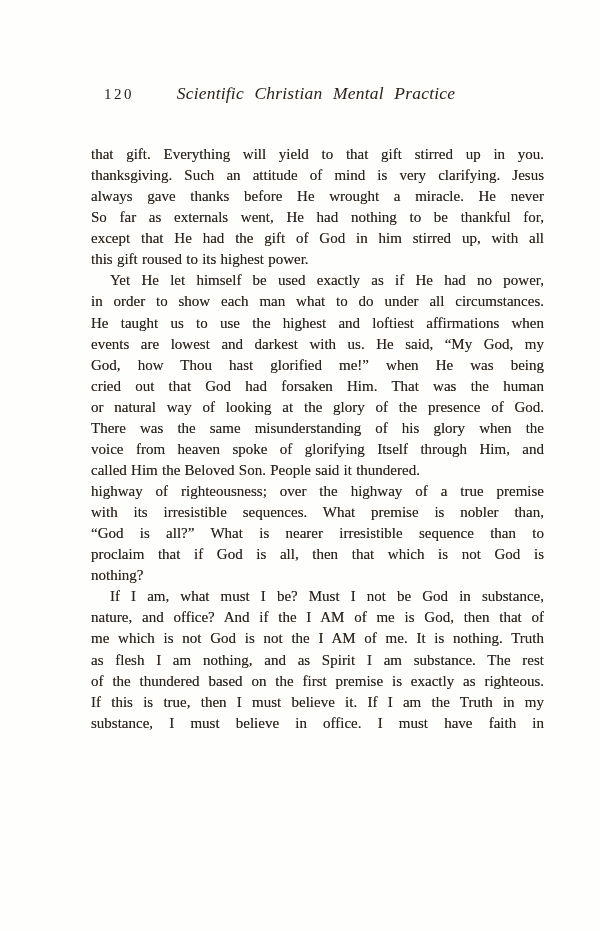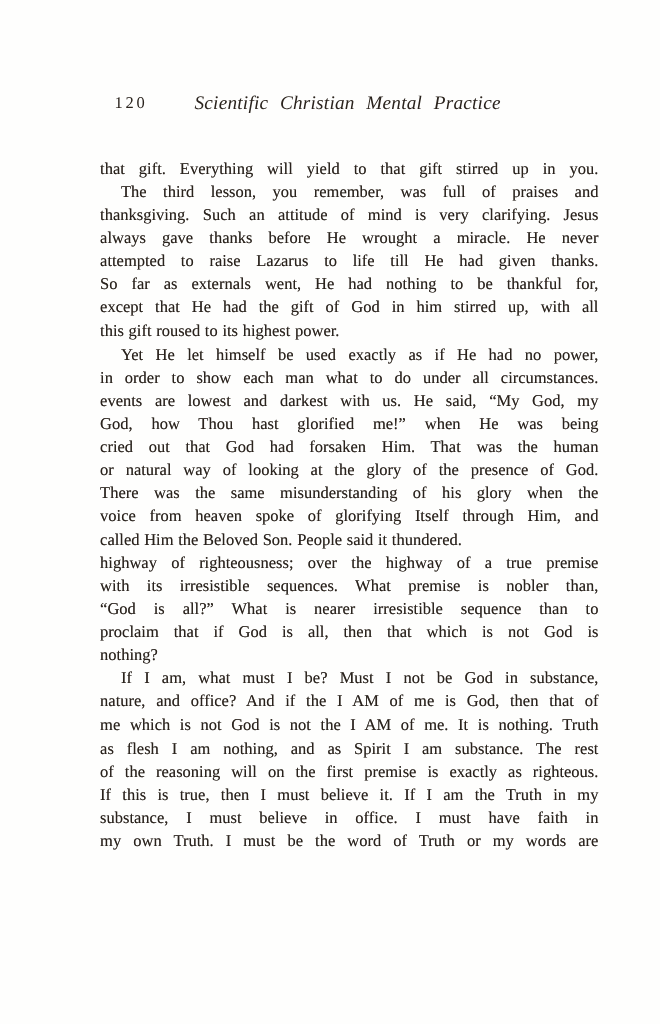--- a/index.html
+++ b/index.html
@@ -60,50 +60,48 @@
 <body>
 
 <div class="scan-page">
   <div class="page-number">120</div>
   <div class="running-title">Scientific Christian Mental Practice</div>
   <div class="text-block">
       <div class="paragraph">
         <div class="line">that gift. Everything will yield to that gift stirred up in you.</div>
       </div>
       <div class="paragraph">
-        <div class="line first-indent">The third lesson, you remember, was full of praises and</div>
         <div class="line">thanksgiving. Such an attitude of mind is very clarifying. Jesus</div>
         <div class="line">always gave thanks before He wrought a miracle. He never</div>
-        <div class="line">attempted to raise Lazarus to life till He had given thanks.</div>
         <div class="line">So far as externals went, He had nothing to be thankful for,</div>
         <div class="line">except that He had the gift of God in him stirred up, with all</div>
         <div class="line last-left">this gift roused to its highest power.</div>
       </div>
       <div class="paragraph">
         <div class="line first-indent">Yet He let himself be used exactly as if He had no power,</div>
         <div class="line">in order to show each man what to do under all circumstances.</div>
+        <div class="line">He taught us to use the highest and loftiest affirmations when</div>
         <div class="line">events are lowest and darkest with us. He said, “My God, my</div>
         <div class="line">God, how Thou hast glorified me!” when He was being</div>
         <div class="line">cried out that God had forsaken Him. That was the human</div>
         <div class="line">or natural way of looking at the glory of the presence of God.</div>
         <div class="line">There was the same misunderstanding of his glory when the</div>
         <div class="line">voice from heaven spoke of glorifying Itself through Him, and</div>
         <div class="line last-left">called Him the Beloved Son. People said it thundered.</div>
       </div>
       <div class="paragraph">
         <div class="line">highway of righteousness; over the highway of a true premise</div>
         <div class="line">with its irresistible sequences. What premise is nobler than,</div>
         <div class="line">“God is all?” What is nearer irresistible sequence than to</div>
         <div class="line">proclaim that if God is all, then that which is not God is</div>
         <div class="line last-left">nothing?</div>
       </div>
       <div class="paragraph">
         <div class="line first-indent">If I am, what must I be? Must I not be God in substance,</div>
         <div class="line">nature, and office? And if the I AM of me is God, then that of</div>
         <div class="line">me which is not God is not the I AM of me. It is nothing. Truth</div>
         <div class="line">as flesh I am nothing, and as Spirit I am substance. The rest</div>
-        <div class="line">of the reasoning will on the first premise is exactly as righteous.</div>
+        <div class="line">of the thundered based on the first premise is exactly as righteous.</div>
         <div class="line">If this is true, then I must believe it. If I am the Truth in my</div>
         <div class="line">substance, I must believe in office. I must have faith in</div>
-        <div class="line">my own Truth. I must be the word of Truth or my words are</div>
       </div>
     </div>
 </div>
 
 </body></html>

